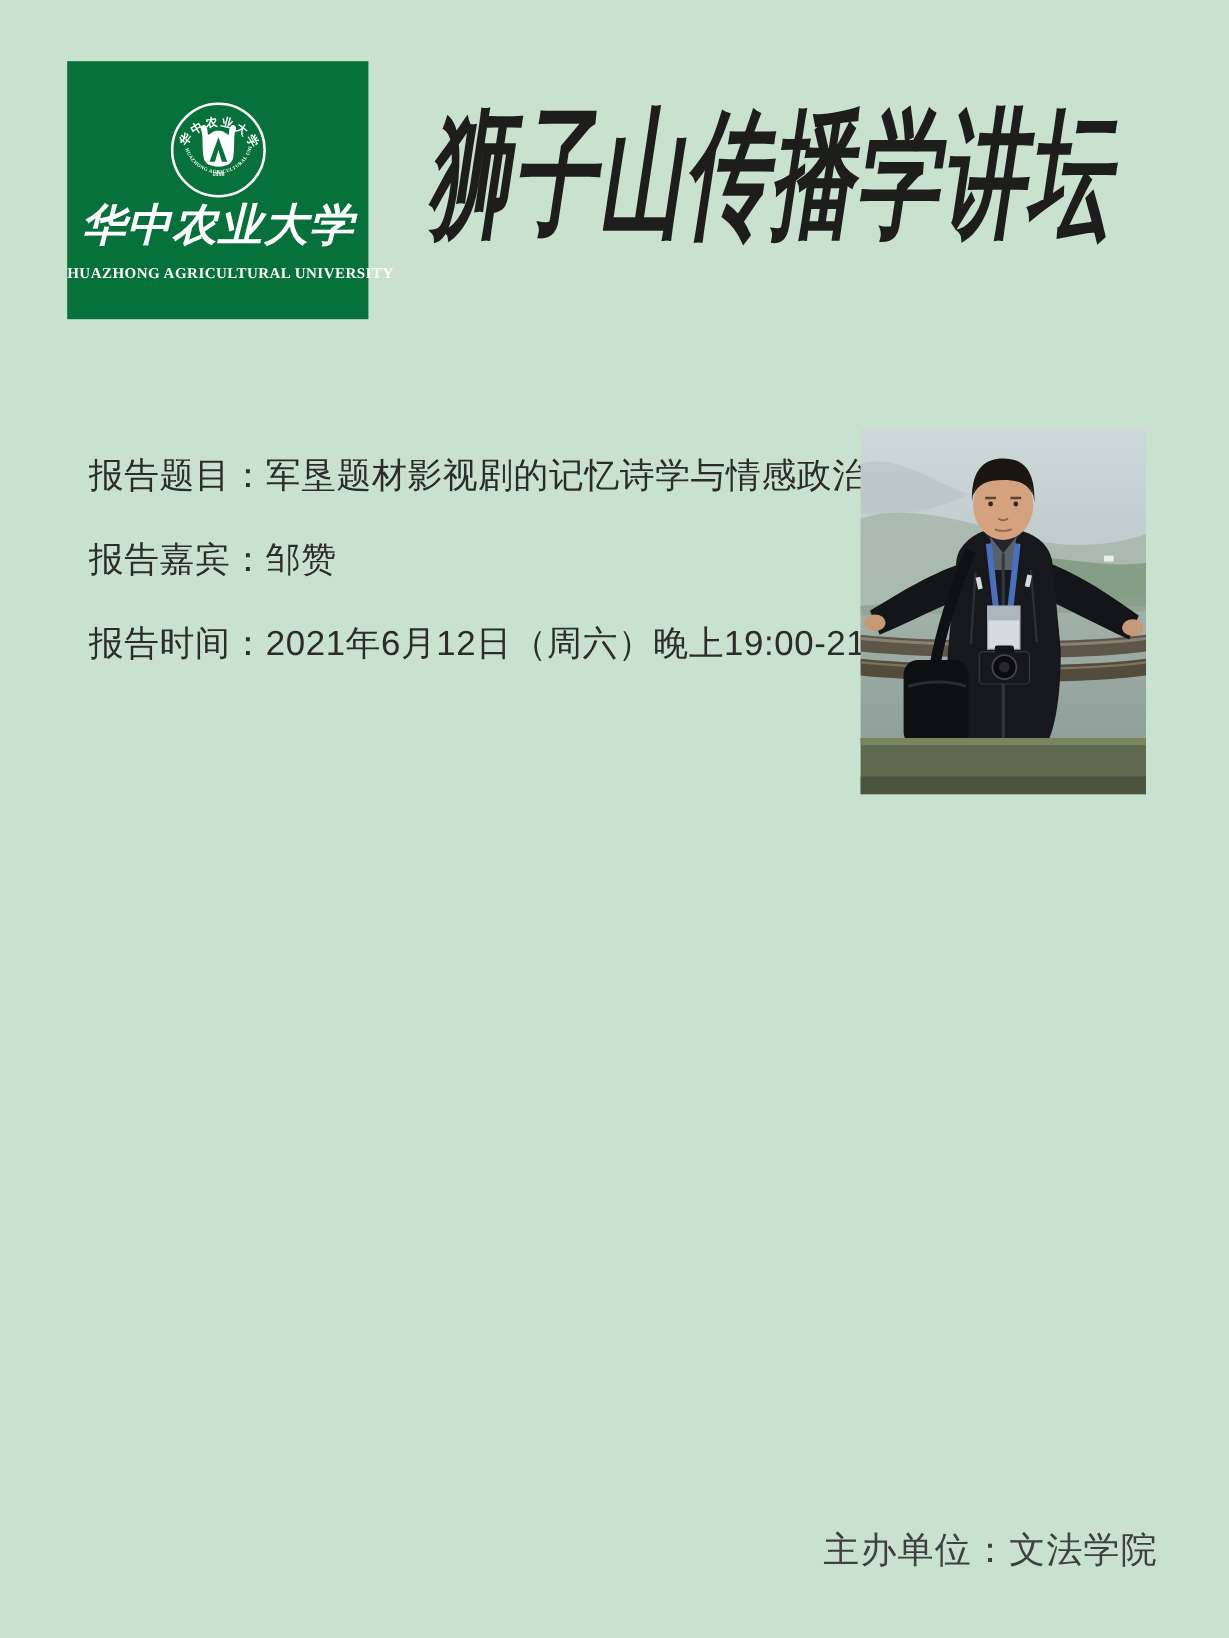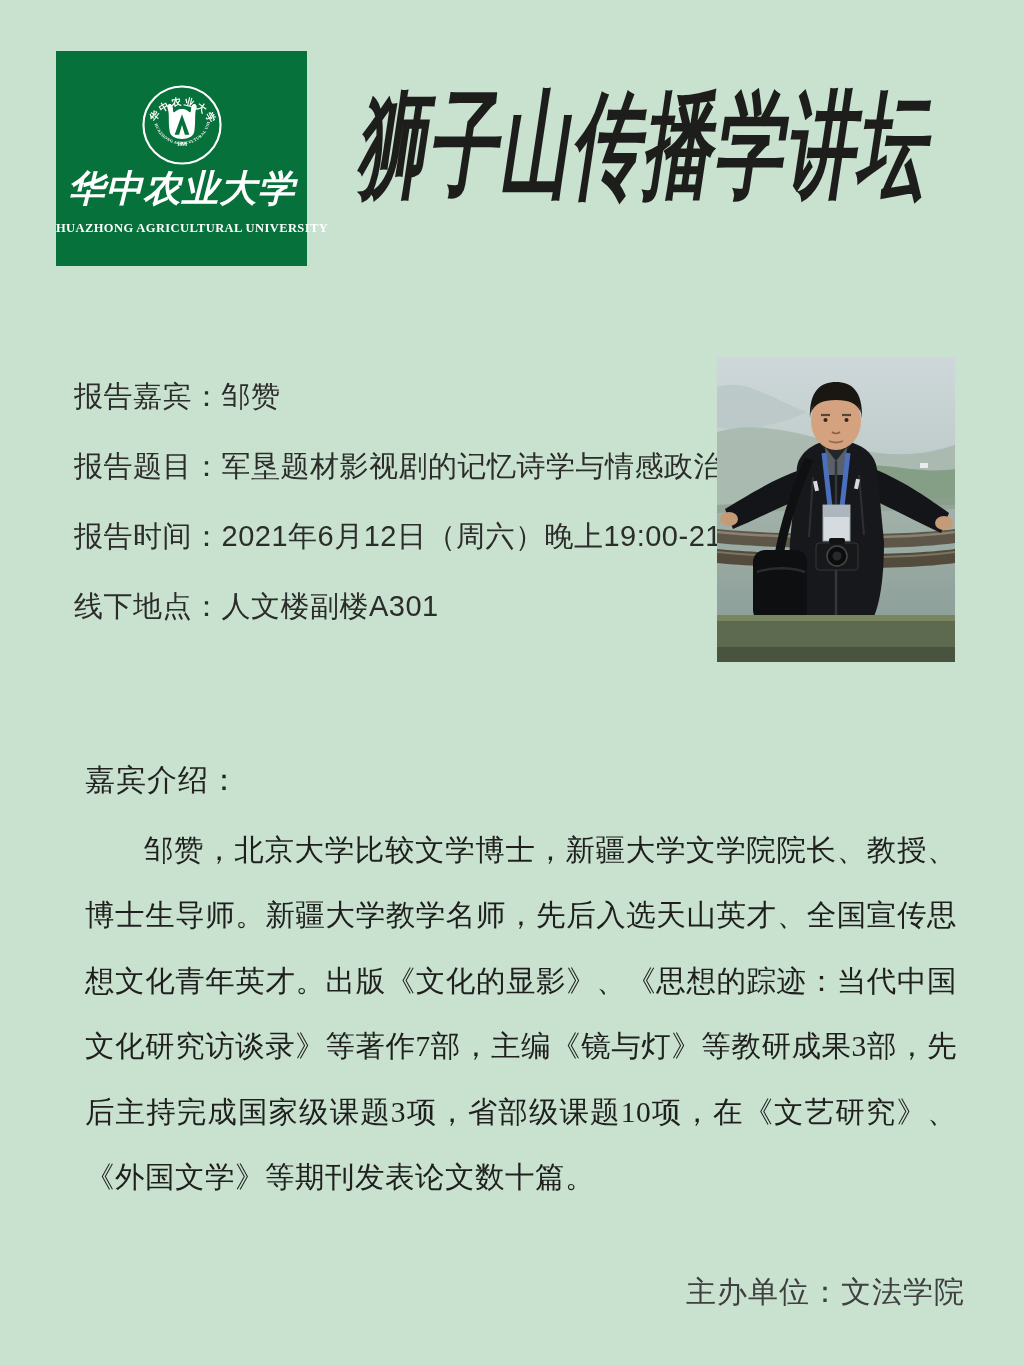--- a/index.html
+++ b/index.html
@@ -105,24 +105,23 @@
       </g>
       <text x="50" y="76" text-anchor="middle" font-size="6.2" fill="#ffffff" font-family="Liberation Serif, serif" font-weight="bold">1898</text>
     </svg>
     <div class="calligraphy">华中农业大学</div>
     <div class="name-en">HUAZHONG AGRICULTURAL UNIVERSITY</div>
   </div>
 
   <div class="page-title">狮子山传播学讲坛</div>
 
   <div class="info-list">
+    <div class="info-line">报告题目：军垦题材影视剧的记忆诗学与情感政治</div>
     <div class="info-line">报告嘉宾：邹赞</div>
-    <div class="info-line">报告题目：军垦题材影视剧的记忆诗学与情感政治</div>
     <div class="info-line">报告时间：2021年6月12日（周六）晚上19:00-21:00</div>
-    <div class="info-line">线下地点：人文楼副楼A301</div>
   </div>
 
   <svg class="speaker-photo" viewBox="0 0 238 305">
     <defs>
       <linearGradient id="sky" x1="0" y1="0" x2="0" y2="1">
         <stop offset="0" stop-color="#ced8da"></stop>
         <stop offset="1" stop-color="#b6c4c1"></stop>
       </linearGradient>
       <linearGradient id="water" x1="0" y1="0" x2="0" y2="1">
         <stop offset="0" stop-color="#a2b2aa"></stop>
@@ -192,18 +191,16 @@
         <path d="M40,215 C55,210 75,210 88,215" stroke="#2a2c2e" stroke-width="2.5" fill="none"></path>
       </g>
     </g>
     <g>
       <rect x="0" y="258" width="238" height="47" fill="#5d6a50"></rect>
       <rect x="0" y="258" width="238" height="6" fill="#78855f"></rect>
       <rect x="0" y="290" width="238" height="15" fill="#49543e"></rect>
     </g>
   </svg>
 
-  <div class="bio-heading">嘉宾介绍：</div>
-  <div class="bio-text">邹赞，北京大学比较文学博士，新疆大学文学院院长、教授、博士生导师。新疆大学教学名师，先后入选天山英才、全国宣传思想文化青年英才。出版《文化的显影》、《思想的踪迹：当代中国文化研究访谈录》等著作7部，主编《镜与灯》等教研成果3部，先后主持完成国家级课题3项，省部级课题10项，在《文艺研究》、《外国文学》等期刊发表论文数十篇。</div>
 
   <div class="organizer">主办单位：文法学院</div>
 
 </div>
 
 </body></html>

